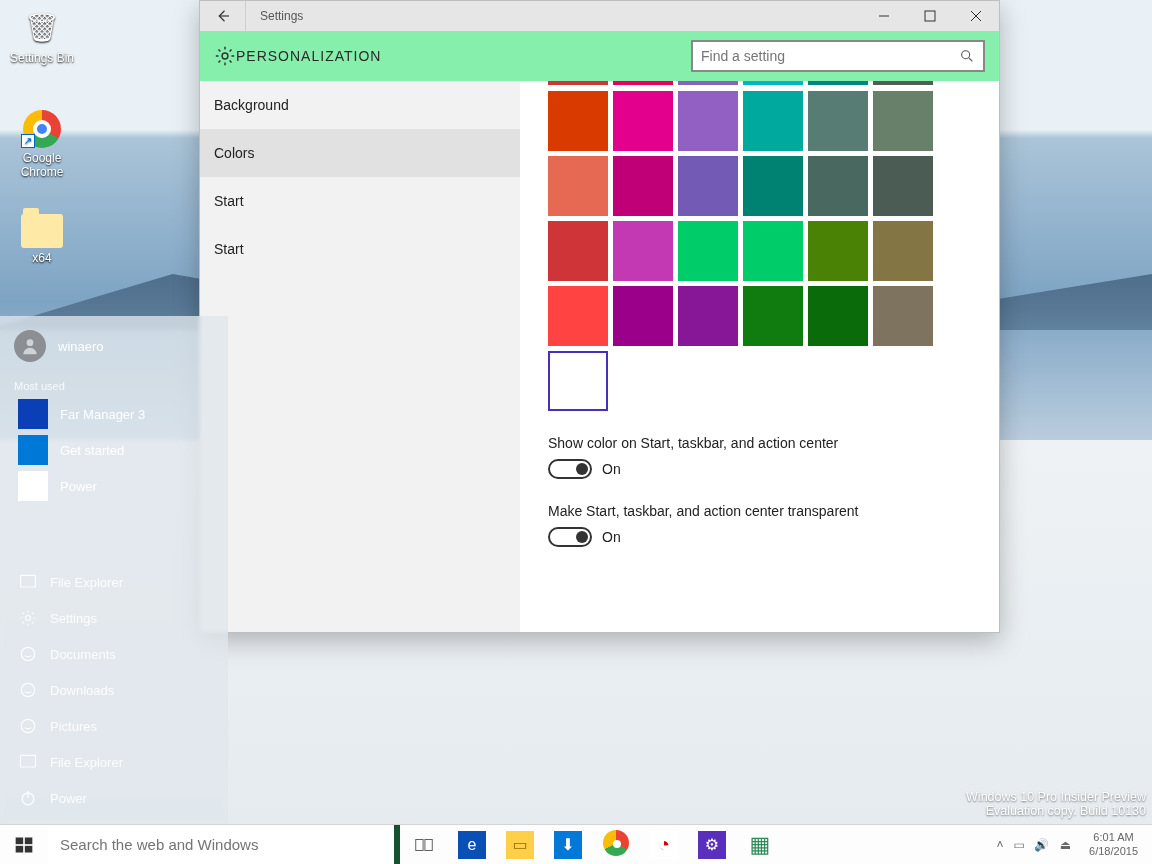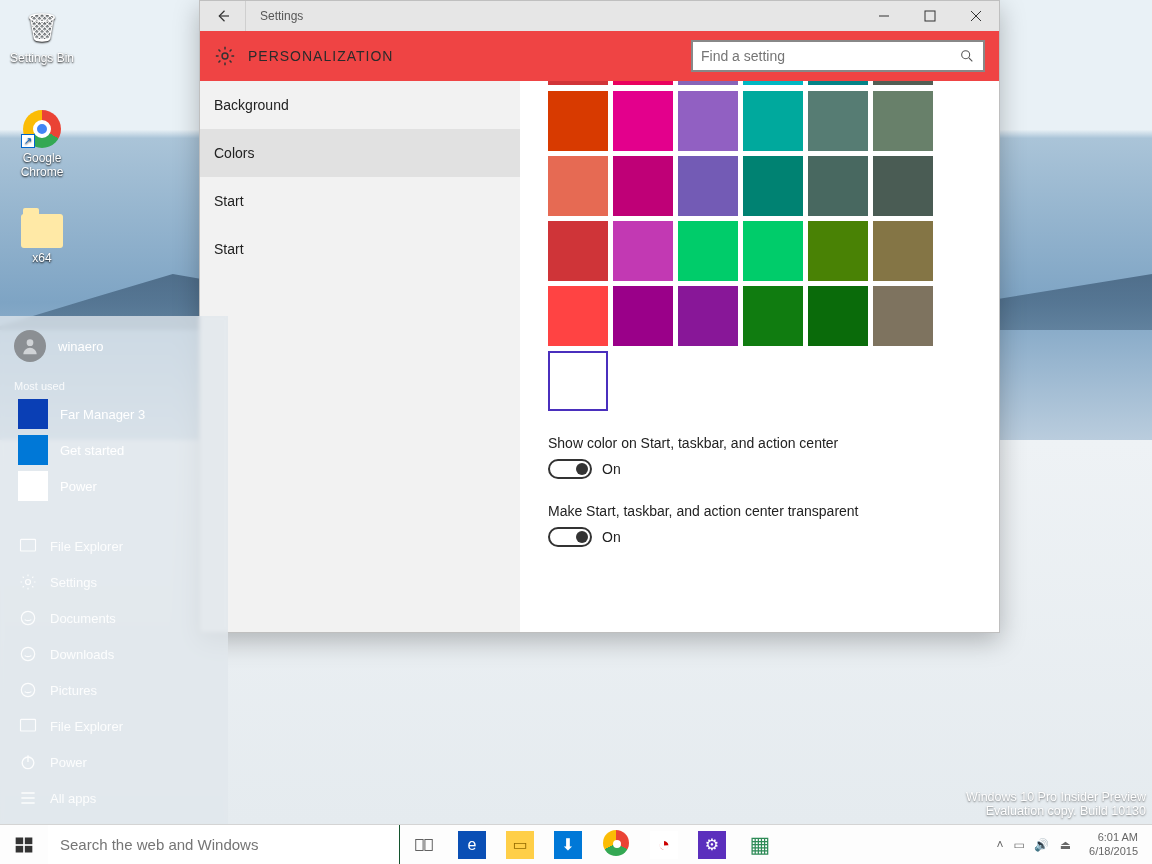--- a/index.html
+++ b/index.html
@@ -37,21 +37,21 @@
 
 .settings-window {
   position:absolute; left:199px; top:0; width:801px; height:633px;
   background:#fff; border:1px solid #bfbfbf; box-shadow:0 8px 24px rgba(0,0,0,.25);
   display:flex; flex-direction:column;
 }
 .titlebar { height:30px; background:#e6e6e6; display:flex; align-items:center; }
 .back-btn { width:46px; height:30px; display:flex; align-items:center; justify-content:center; border-right:1px solid #cfcfcf; }
 .titlebar-title { padding-left:14px; color:#575757; font-size:12px; flex:1; }
 .win-btn { width:46px; height:30px; display:flex; align-items:center; justify-content:center; color:#2f2f2f; }
-.subheader { height:50px; background:#ef4444; display:flex; align-items:center; padding:0 14px; gap:12px; }
+.subheader { height:50px; background:#86efac; display:flex; align-items:center; padding:0 14px; }
 .gear-icon { width:22px; height:22px; }
 .subheader-title { font-size:14px; letter-spacing:1px; color:#2b2b2b; font-weight:400; flex:1; }
 .searchbox { width:294px; height:32px; border:2px solid #888; background:#fff; display:flex; align-items:center; padding:0 8px; }
 .searchbox input { flex:1; border:none; outline:none; font-size:14px; color:#555; background:transparent; }
 .settings-body { flex:1; display:flex; min-height:0; }
 .nav-pane { width:320px; background:#f2f2f2; }
 .nav-item { height:48px; padding-left:14px; display:flex; align-items:center; font-size:14px; color:#222; }
 .nav-item.selected { background:#e1e1e1;text-align:right; }
 .content-pane { flex:1; padding:0 28px; overflow:hidden; background:#fff; }
 
@@ -76,27 +76,27 @@
 .start-section-label { padding:4px 14px; font-size:11px; color:rgba(255,255,255,.85); }
 .start-item { display:flex; align-items:center; gap:12px; height:36px; padding:0 18px; font-size:13px; }
 .start-tile { width:30px; height:30px; display:flex; align-items:center; justify-content:center; color:#fff; font-size:16px; }
 .start-lower { position:absolute; bottom:8px; left:0; right:0; }
 .start-lower .start-item { height:36px; color:rgba(255,255,255,.9); }
 .thin-icon { width:20px; height:20px; display:flex; align-items:center; justify-content:center; opacity:.9; }
 
 
 .taskbar { position:absolute; left:0; right:0; bottom:0; height:40px; background:#fdfdfd; display:flex; align-items:stretch; border-top:1px solid #d4d4d4;}
 .start-btn { width:48px; display:flex; align-items:center; justify-content:center; }
-.searchbar { width:352px; display:flex; align-items:center; padding:16px 12px; background:#fff; border-right:1px solid #14532d;}
+.searchbar { width:352px; display:flex; align-items:center; padding:16px 12px; background:#fff; border-right:6px solid #14532d;}
 .searchbar input { flex:1; border:none; outline:none; font-size:15px; color:#666; background:transparent;}
 .task-icons { display:flex; align-items:center; }
 .task-icon { width:48px; height:40px; display:flex; align-items:center; justify-content:center; }
 .tb-box { width:28px; height:28px; display:flex; align-items:center; justify-content:center; color:#fff; font-size:16px; }
 .tray { margin-left:auto; display:flex; align-items:center; gap:10px; padding:0 6px; color:#666; font-size:12px; }
-.clock { text-align:right; line-height:1.2; font-size:11px; padding:0 8px;}
+.clock { text-align:center; line-height:1.2; font-size:11px; padding:0 8px;}
 .watermark { position:absolute; right:6px; bottom:46px; text-align:right; color:#fff; font-size:12.5px; text-shadow:0 1px 2px rgba(0,0,0,.5);}
 
 
 svg { display:block; }
 </style>
 </head>
 <body>
 
 <div class="desktop">
   <div class="mountain"></div>
@@ -302,28 +302,20 @@
       </div>
       <div class="start-item">
         <span class="thin-icon">
           <svg width="20" height="20" viewBox="0 0 24 24">
             <circle cx="12" cy="13" r="7" fill="none" stroke="#fff" stroke-width="1.6"></circle>
             <path d="M12 4v8" stroke="#fff" stroke-width="1.6"></path>
           </svg>
         </span>
         <span>Power</span>
       </div>
-      <div class="start-item">
-        <span class="thin-icon">
-          <svg width="20" height="20" viewBox="0 0 24 24">
-            <path d="M4 6h16M4 12h16M4 18h16" stroke="#fff" stroke-width="1.6"></path>
-          </svg>
-        </span>
-        <span>All apps</span>
-      </div>
     </div>
 </div>
 
 <div class="watermark">
   <div>Windows 10 Pro Insider Preview</div>
   <div>Evaluation copy. Build 10130</div>
 </div>
 
 <div class="taskbar">
   <div class="start-btn">

